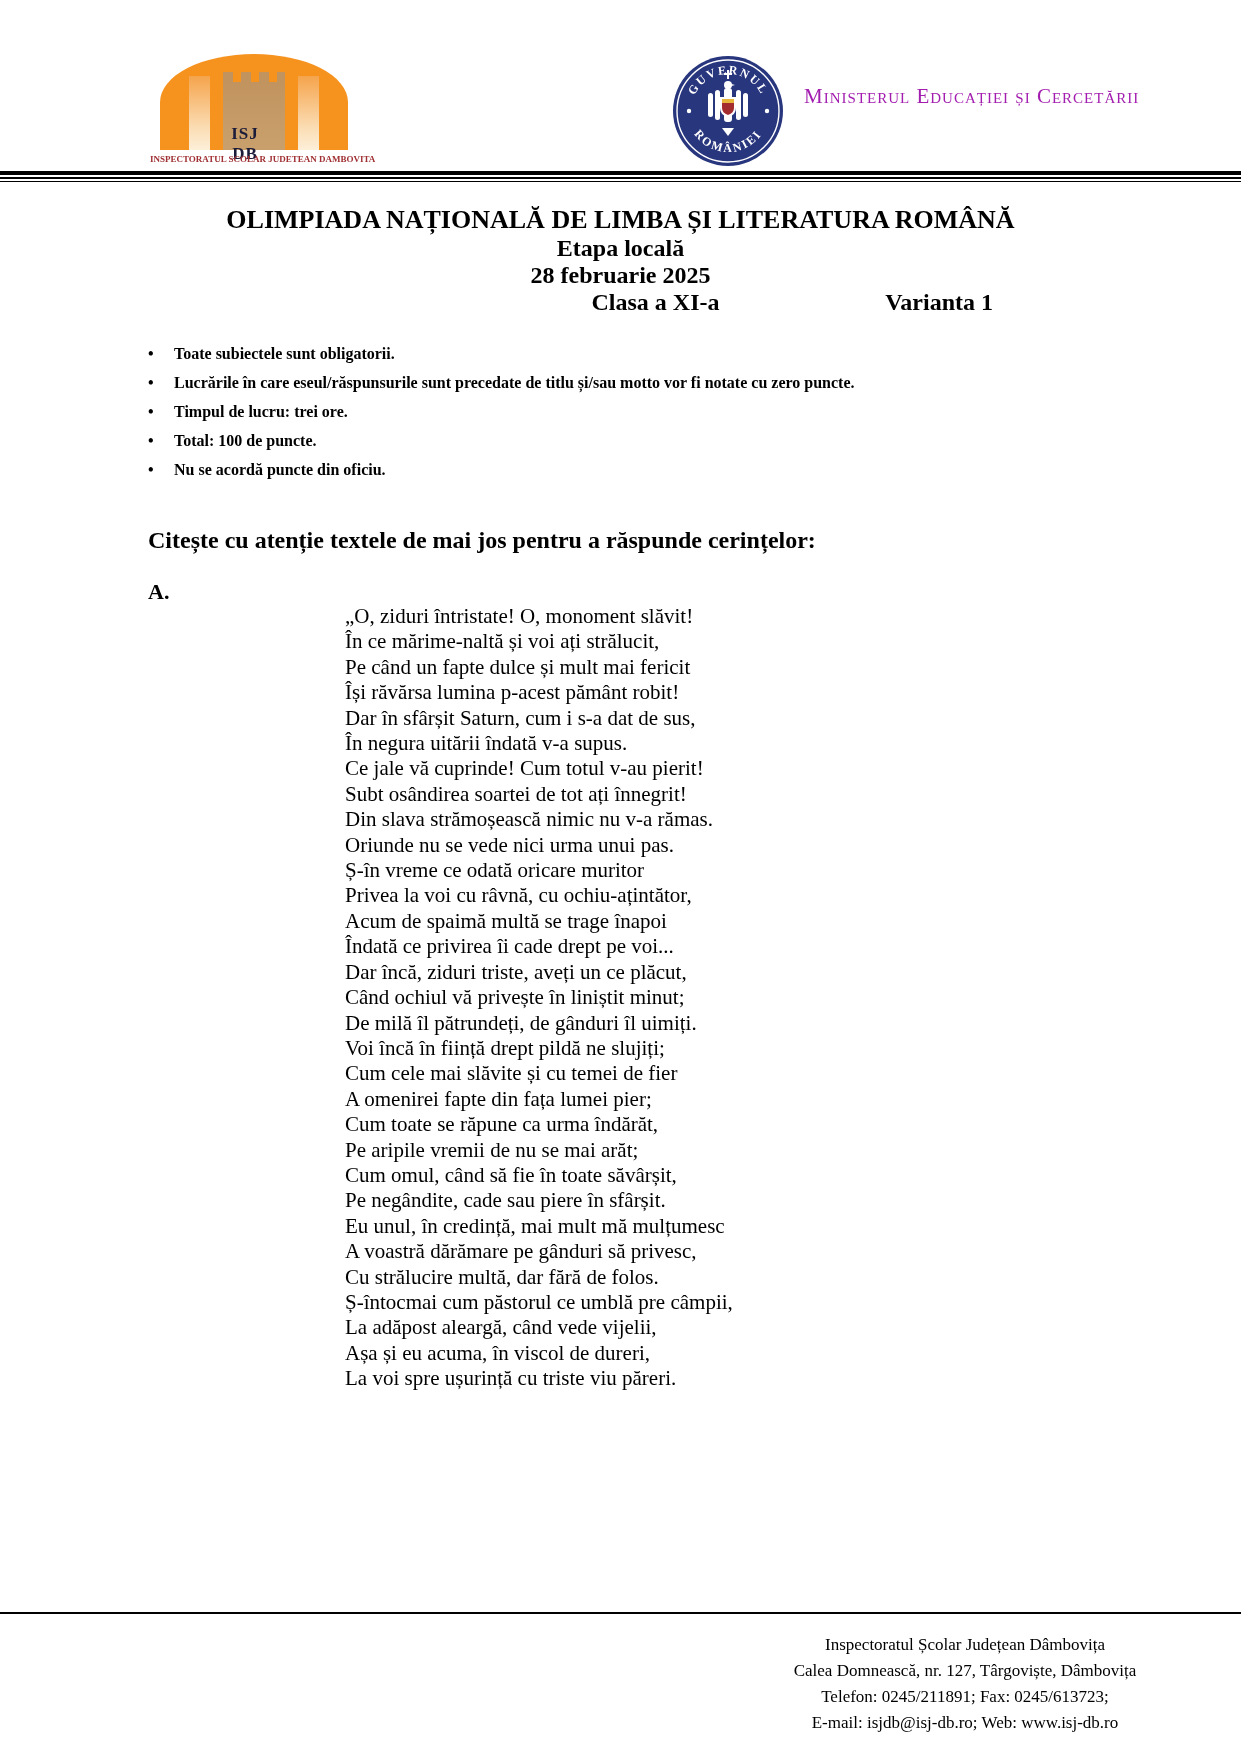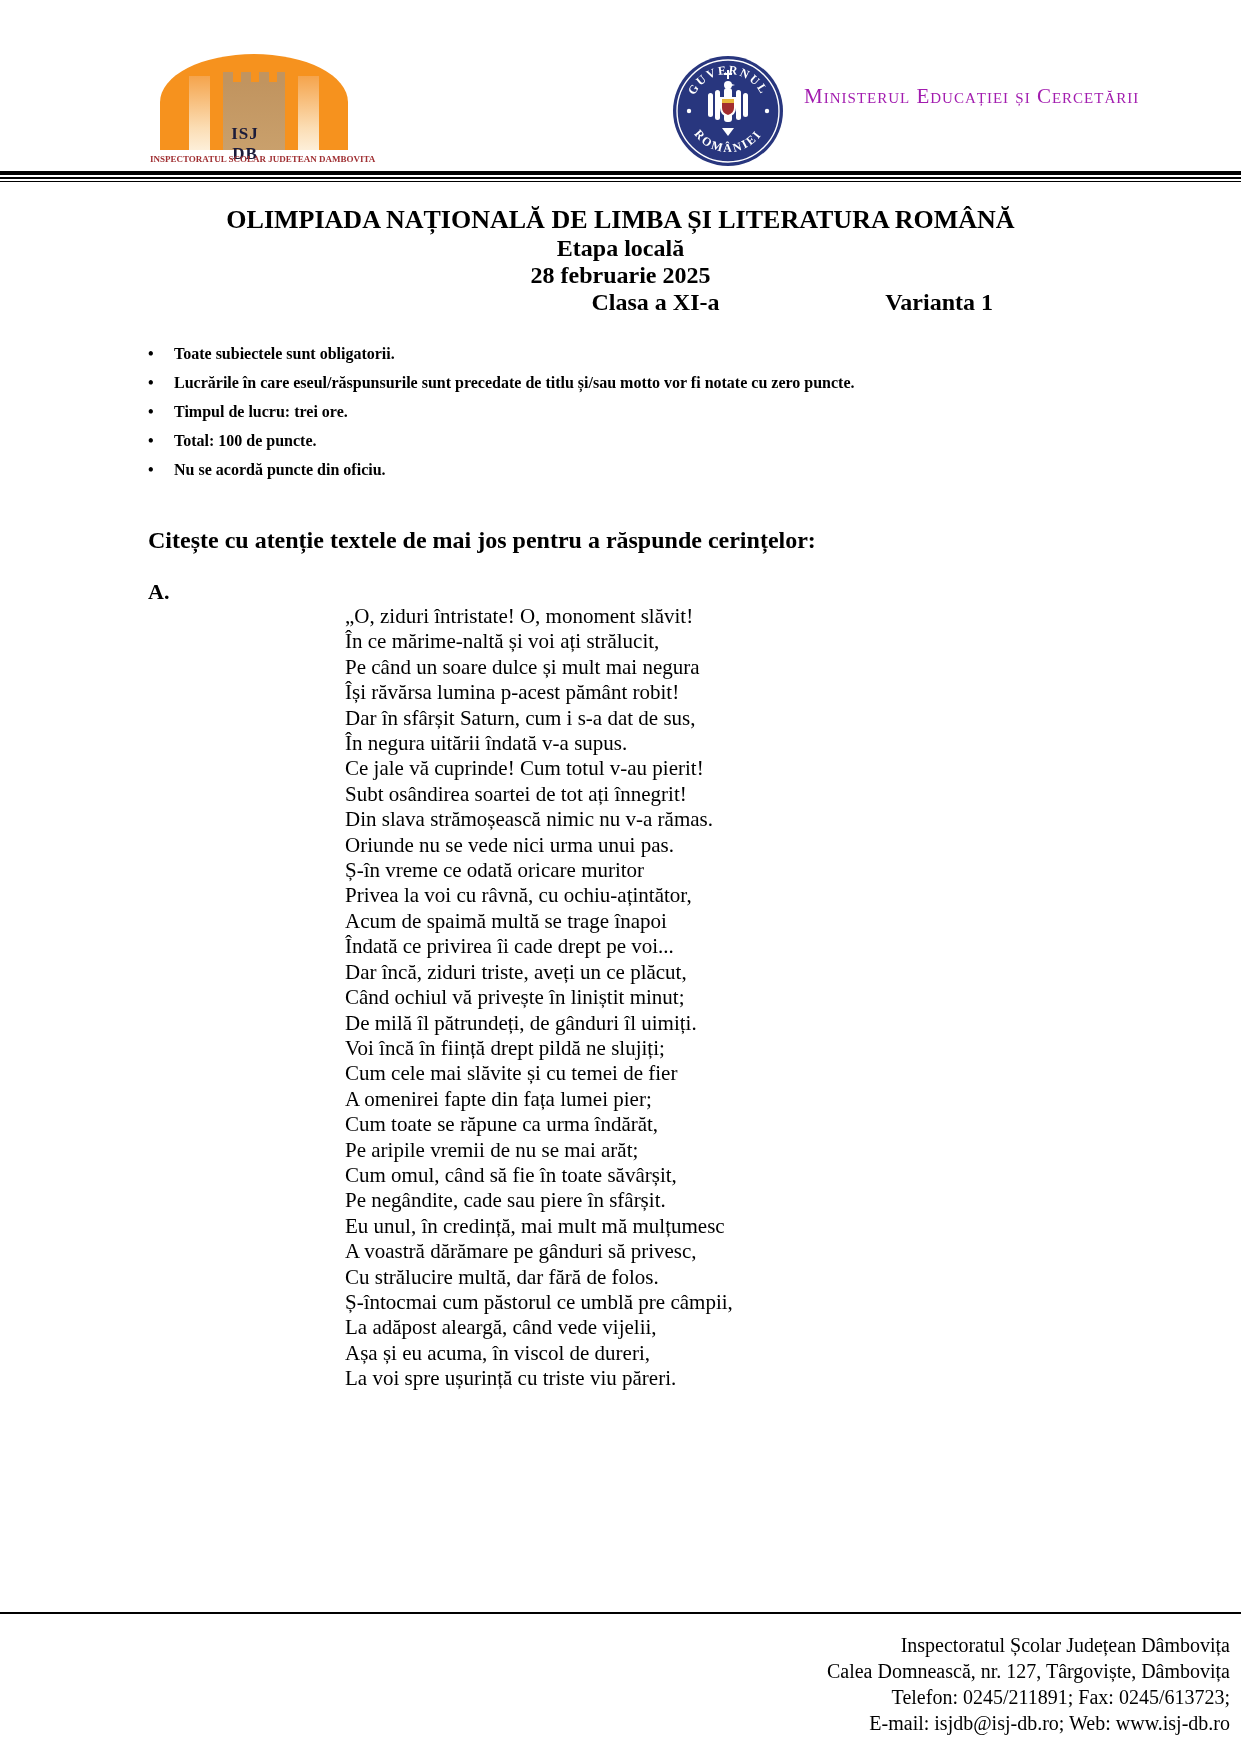--- a/index.html
+++ b/index.html
@@ -59,21 +59,21 @@
   .section-label{position:absolute;left:148px;top:579px;
     font-size:22px;font-weight:bold;}
 
   
   .poem{position:absolute;left:345px;top:604px;width:640px;
     font-size:21px;line-height:25.4px;}
   .poem-line{white-space:nowrap;}
 
   
   .footer-contact{position:absolute;left:700px;top:1632px;width:530px;
-    text-align:right;font-size:20px;line-height:26px;}
+    text-align:center;font-size:17px;line-height:26px;}
 </style>
 </head>
 <body>
 
 <div class="page">
 
   <div class="isj-logo">
     <div class="isj-dome"></div>
     <div class="isj-pillar left"></div>
     <div class="isj-pillar right"></div>
@@ -151,21 +151,21 @@
     </div>
     </div>
 
   <div class="read-prompt">Citește cu atenție textele de mai jos pentru a răspunde cerințelor:</div>
 
   <div class="section-label">A.</div>
 
   <div class="poem">
       <div class="poem-line">„O, ziduri întristate! O, monoment slăvit!</div>
       <div class="poem-line">În ce mărime-naltă și voi ați strălucit,</div>
-      <div class="poem-line">Pe când un soare dulce și mult mai negura</div>
+      <div class="poem-line">Pe când un fapte dulce și mult mai fericit</div>
       <div class="poem-line">Își răvărsa lumina p-acest pământ robit!</div>
       <div class="poem-line">Dar în sfârșit Saturn, cum i s-a dat de sus,</div>
       <div class="poem-line">În negura uitării îndată v-a supus.</div>
       <div class="poem-line">Ce jale vă cuprinde! Cum totul v-au pierit!</div>
       <div class="poem-line">Subt osândirea soartei de tot ați înnegrit!</div>
       <div class="poem-line">Din slava strămoșească nimic nu v-a rămas.</div>
       <div class="poem-line">Oriunde nu se vede nici urma unui pas.</div>
       <div class="poem-line">Ș-în vreme ce odată oricare muritor</div>
       <div class="poem-line">Privea la voi cu râvnă, cu ochiu-ațintător,</div>
       <div class="poem-line">Acum de spaimă multă se trage înapoi</div>

